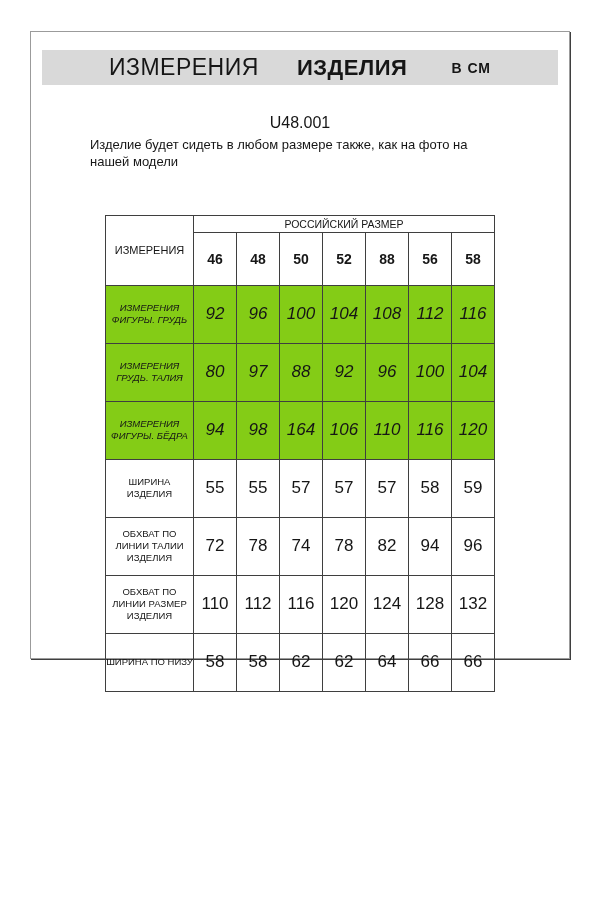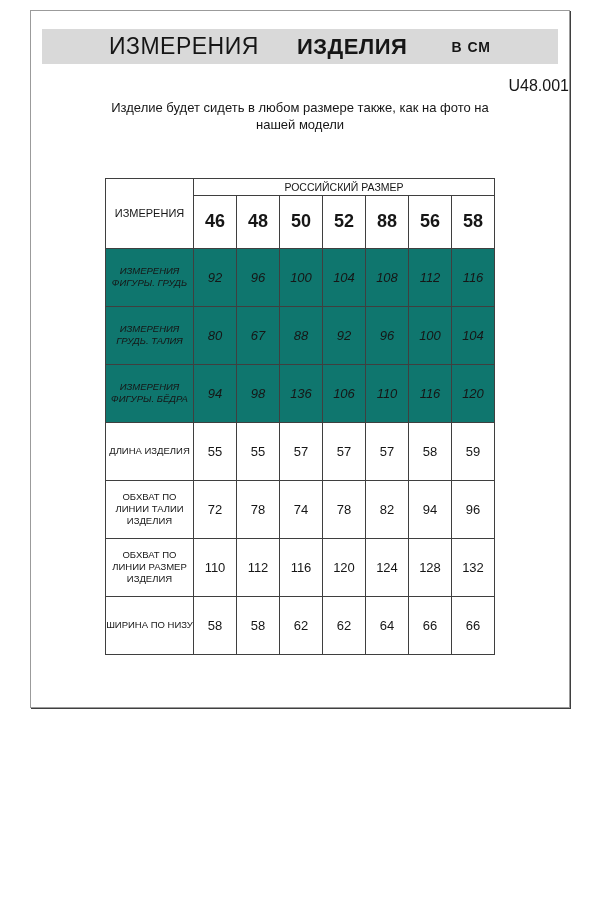--- a/index.html
+++ b/index.html
@@ -7,46 +7,45 @@
     padding: 0;
     width: 600px;
     height: 900px;
     background: #ffffff;
     font-family: "Liberation Sans", sans-serif;
     color: #161616;
   }
   .page {
     position: absolute;
     left: 30px;
-    top: 10px;
+    top: 31px;
     width: 540px;
-    height: 698px;
+    height: 628px;
     box-sizing: border-box;
     background: #ffffff;
     border: 1px solid #9b9b9b;
     box-shadow: 1px 1px 0 #3f3f3f;
   }
   .title-bar {
     margin: 18px 11px 0 11px;
     height: 35px;
     background: #d9d9d9;
     display: flex;
     align-items: center;
     justify-content: center;
   }
   .title-word-1 { font-size: 23px; letter-spacing: 0.5px; }
   .title-word-2 { font-size: 22px; font-weight: bold; letter-spacing: 0.5px; margin-left: 38px; }
   .title-unit   { font-size: 14px; font-weight: bold; letter-spacing: 1px; margin-left: 44px; }
   .product-code {
-    text-align: right;
-    margin-top: 13px;
+    text-align: center;
+    margin-top: 29px;
     font-size: 16px;
   }
   .fit-note {
-    text-align: center;
     margin: 5px auto 0 auto;
     max-width: 420px;
     font-size: 13px;
     line-height: 1.3;
   }
   table.size-table {
     border-collapse: collapse;
     table-layout: fixed;
     margin: 44px auto 0 auto;
   }
@@ -59,31 +58,31 @@
   }
   td.size-group-head {
     height: 16px;
     font-size: 10.5px;
   }
   td.measure-head {
     font-size: 11px;
   }
   tr.sizes-row td {
     height: 52px;
-    font-size: 18px;
+    font-size: 14px;
     font-weight: bold;
   }
   tr.data-row td { height: 57px; }
   td.row-label {
     font-size: 9.5px;
     line-height: 1.3;
     padding: 0 1px;
   }
-  td.value-cell { font-size: 13px; }
-  tr.shaded { background: #0f766e; }
+  td.value-cell { font-size: 17px; }
+  tr.shaded { background: #84cc16; }
   tr.shaded td { font-style: italic; }
 </style>
 </head>
 <body>
 
 <div class="page">
 
   <div class="title-bar">
     <span class="title-word-1">ИЗМЕРЕНИЯ</span>
     <span class="title-word-2">ИЗДЕЛИЯ</span>
@@ -127,41 +126,41 @@
         <td class="value-cell">100</td>
         <td class="value-cell">104</td>
         <td class="value-cell">108</td>
         <td class="value-cell">112</td>
         <td class="value-cell">116</td>
       </tr>
 
       <tr class="data-row shaded">
         <td class="row-label">ИЗМЕРЕНИЯ ГРУДЬ. ТАЛИЯ</td>
         <td class="value-cell">80</td>
-        <td class="value-cell">67</td>
+        <td class="value-cell">97</td>
         <td class="value-cell">88</td>
         <td class="value-cell">92</td>
         <td class="value-cell">96</td>
         <td class="value-cell">100</td>
         <td class="value-cell">104</td>
       </tr>
 
       <tr class="data-row shaded">
         <td class="row-label">ИЗМЕРЕНИЯ ФИГУРЫ. БЁДРА</td>
         <td class="value-cell">94</td>
         <td class="value-cell">98</td>
-        <td class="value-cell">136</td>
+        <td class="value-cell">164</td>
         <td class="value-cell">106</td>
         <td class="value-cell">110</td>
         <td class="value-cell">116</td>
         <td class="value-cell">120</td>
       </tr>
 
       <tr class="data-row">
-        <td class="row-label">ДЛИНА ИЗДЕЛИЯ</td>
+        <td class="row-label">ШИРИНА ИЗДЕЛИЯ</td>
         <td class="value-cell">55</td>
         <td class="value-cell">55</td>
         <td class="value-cell">57</td>
         <td class="value-cell">57</td>
         <td class="value-cell">57</td>
         <td class="value-cell">58</td>
         <td class="value-cell">59</td>
       </tr>
 
       <tr class="data-row">

